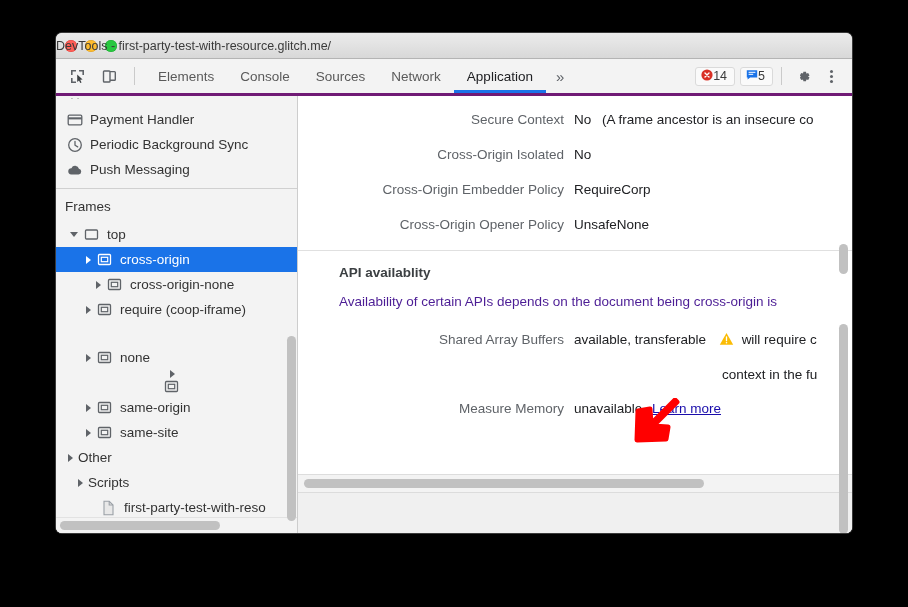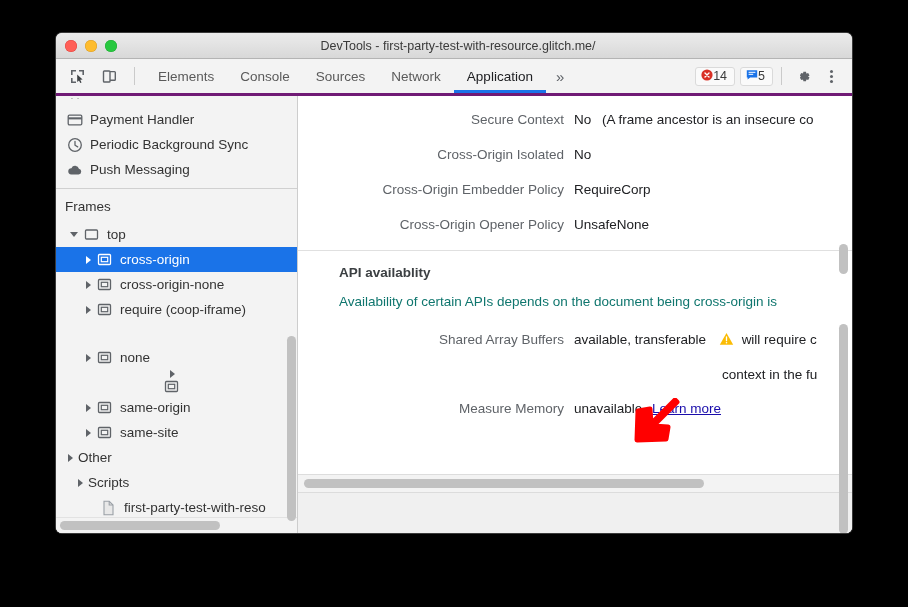--- a/index.html
+++ b/index.html
@@ -49,22 +49,21 @@
   .light {
     width: 12px;
     height: 12px;
     border-radius: 50%;
   }
   .light.red { background: #ff5f57; box-shadow: inset 0 0 0 0.5px #e0443e; }
   .light.yellow { background: #febc2e; box-shadow: inset 0 0 0 0.5px #d89c28; }
   .light.green { background: #28c840; box-shadow: inset 0 0 0 0.5px #1faa33; }
   .title-text {
     position: absolute;
-    left: 8px; right: 0;
-    text-align: center;
+    left: 0; right: 0;
     font-size: 12.5px;
     color: #3a3a3a;
     pointer-events: none;
   }
 
   
   .dt-toolbar {
     height: 34px;
     background: #f3f3f3;
     border-bottom: 3px solid #701a75;
@@ -303,21 +302,21 @@
   }
   .api-section { padding-top: 14px; }
   .api-title {
     font-size: 13.5px;
     font-weight: bold;
     color: #3c4043;
     padding-left: 41px;
   }
   .api-desc {
     font-size: 13.5px;
-    color: #0f766e;
+    color: #4c1d95;
     padding-left: 41px;
     padding-top: 14px;
     white-space: nowrap;
     overflow: hidden;
   }
   .api-rows { padding-top: 13px; }
   .warn-icon {
     display: inline-block;
     vertical-align: -2px;
     margin: 0 4px 0 9px;
@@ -542,21 +541,21 @@
           <div class="twisty"></div>
           <div class="sb-icon">
             <svg width="15" height="15" viewBox="0 0 15 15">
               <rect x="1.5" y="2.5" width="12" height="10" rx="1" fill="none" stroke="#ffffff" stroke-width="1.3"></rect>
               <rect x="4.3" y="5.3" width="6.4" height="4.4" fill="none" stroke="#ffffff" stroke-width="1.2"></rect>
             </svg>
           </div>
           <div class="sb-label">cross-origin</div>
         </div>
 
-        <div class="tree-row" style="padding-left:30px;">
+        <div class="tree-row" style="padding-left:40px;">
           <div class="twisty"></div>
           <div class="sb-icon">
             <svg width="15" height="15" viewBox="0 0 15 15">
               <rect x="1.5" y="2.5" width="12" height="10" rx="1" fill="none" stroke="#5f6368" stroke-width="1.3"></rect>
               <rect x="4.3" y="5.3" width="6.4" height="4.4" fill="none" stroke="#5f6368" stroke-width="1.2"></rect>
             </svg>
           </div>
           <div class="sb-label">cross-origin-none</div>
         </div>
 

